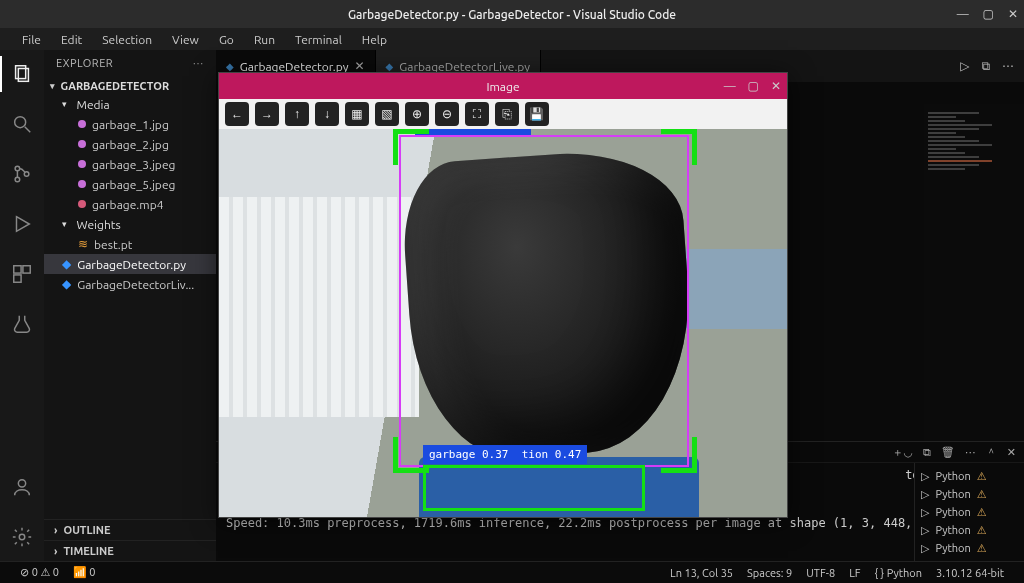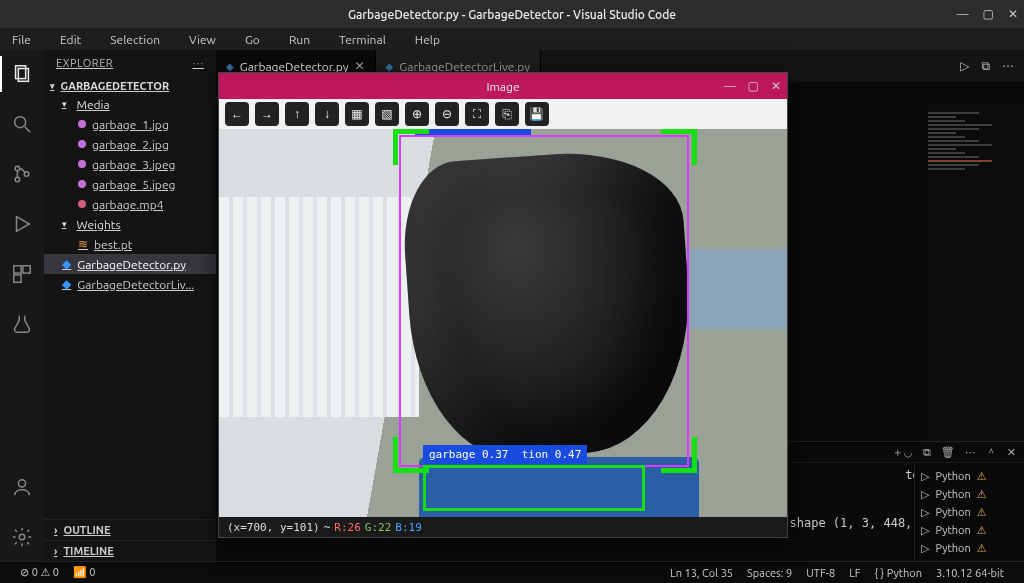--- a/index.html
+++ b/index.html
@@ -3,32 +3,32 @@
 <meta charset="utf-8">
 <style>
   * { margin: 0; padding: 0; box-sizing: border-box; }
   html, body { width: 1024px; height: 583px; overflow: hidden; background: #000; font-family: "Ubuntu", "Segoe UI", sans-serif; color: #ccc; font-size: 12px; }
   
   .titlebar { height: 28px; background: #2c2c2c; display: flex; align-items: center; justify-content: center; position: relative; }
   .titlebar .title { color: #eee; font-size: 12px; font-weight: 500; }
   .titlebar .win-controls { position: absolute; right: 6px; display: flex; gap: 14px; color: #ccc; }
   .titlebar .win-controls span { cursor: pointer; }
   
-  .menubar { height: 22px; background: #1e1e1e; display: flex; align-items: center; padding: 0 4px; gap: 13px; font-size: 12px; color: #ccc; }
+  .menubar { height: 22px; background: #1e1e1e; display: flex; align-items: center; padding: 0 14px; gap: 4px; font-size: 12px; color: #ccc; }
   .menubar span { padding: 2px 8px; cursor: pointer; }
   
   .body { display: flex; height: calc(583px - 28px - 22px - 22px); }
   
   .activitybar { width: 44px; background: #181818; display: flex; flex-direction: column; align-items: center; padding-top: 6px; gap: 14px; position: relative; }
   .activitybar .act-item { width: 44px; height: 36px; display:flex; align-items:center; justify-content:center; color:#888; position:relative;}
   .activitybar .act-item.active { color:#eee; }
   .activitybar .act-item.active::before { content:""; position:absolute; left:0; top:0; bottom:0; width:2px; background:#fff; }
   .activitybar .bottom { margin-top: auto; margin-bottom: 6px; display:flex; flex-direction:column; gap:14px;}
   
-  .sidebar { width: 172px; background: #141414; display: flex; flex-direction: column; text-decoration: underline; }
+  .sidebar { width: 172px; background: #141414; display: flex; flex-direction: column; }
   .sidebar-header { height: 26px; display:flex; align-items:center; padding: 0 12px; font-size:11px; letter-spacing:.5px; color:#bbb; justify-content:space-between;}
   .sidebar-header .dots { color:#888; }
   .sidebar-section { padding: 2px 0; }
   .sidebar-section .section-head { display:flex; align-items:center; padding: 2px 6px; font-size:11px; font-weight:700; color:#ddd; gap:4px; }
   .sidebar-section .section-head::before { content:"▾"; font-size:9px; color:#ccc; margin-right:2px; }
   .tree { font-size:12px; }
   .tree .row { display:flex; align-items:center; height:20px; padding-left: 18px; gap:6px; color:#ccc; white-space:nowrap; overflow:hidden; text-overflow:ellipsis;}
   .tree .row.subfolder { padding-left: 18px; color:#ddd; }
   .tree .row.subfolder::before { content:"▾"; font-size:9px; margin-right:4px;}
   .tree .row.file { padding-left: 34px; }
@@ -387,20 +387,13 @@
     <div class="bin"></div>
     <div class="topbar-blue"></div>
     <div class="bbox-big"></div>
     <div class="corner-tl"></div>
     <div class="corner-tr"></div>
     <div class="corner-bl"></div>
     <div class="corner-br"></div>
     <div class="bbox-label">garbage 0.37  tion 0.47</div>
     <div class="bbox-small"></div>
   </div>
-  <div class="cv-status">
-    <span>(x=700, y=101)</span>
-    <span> ~ </span>
-    <span class="r">R:26</span>
-    <span class="g">G:22</span>
-    <span class="b">B:19</span>
-  </div>
 </div>
 
 </body></html>

